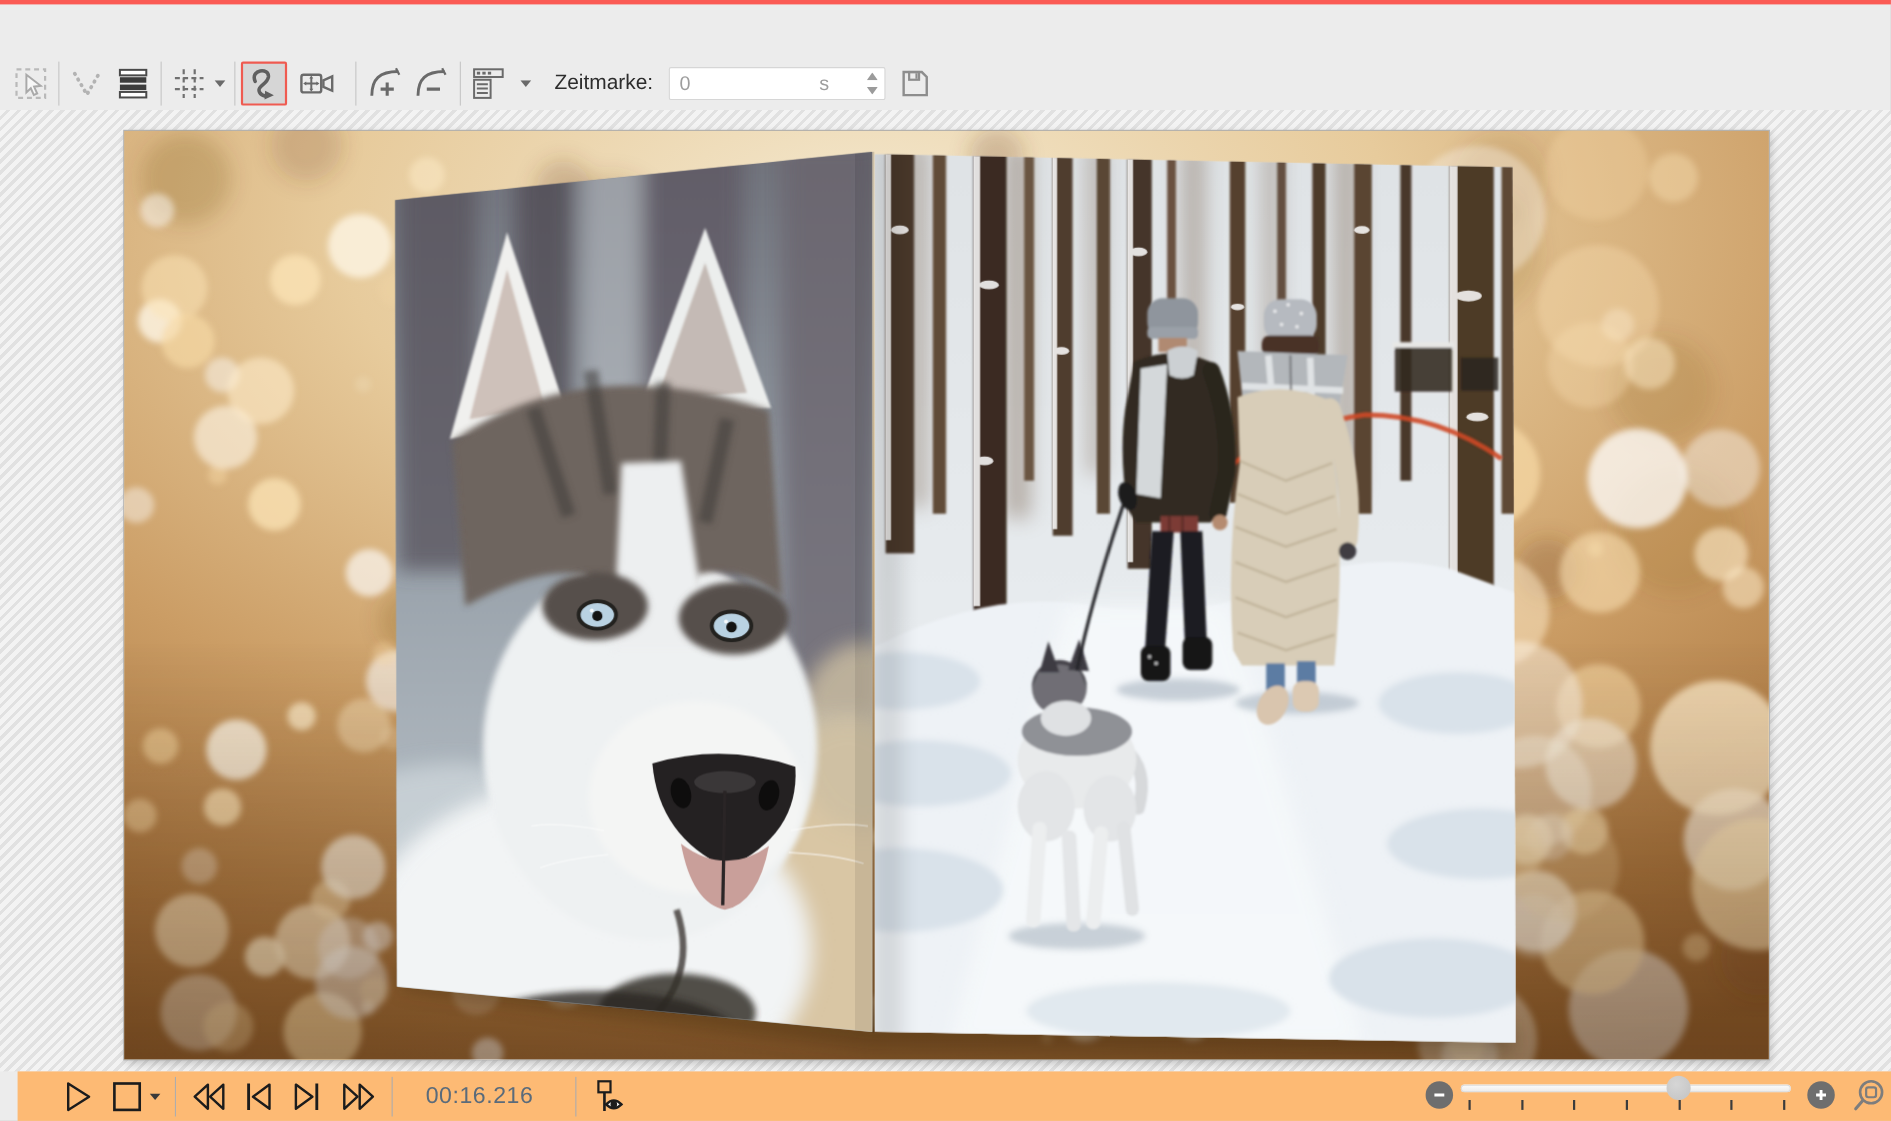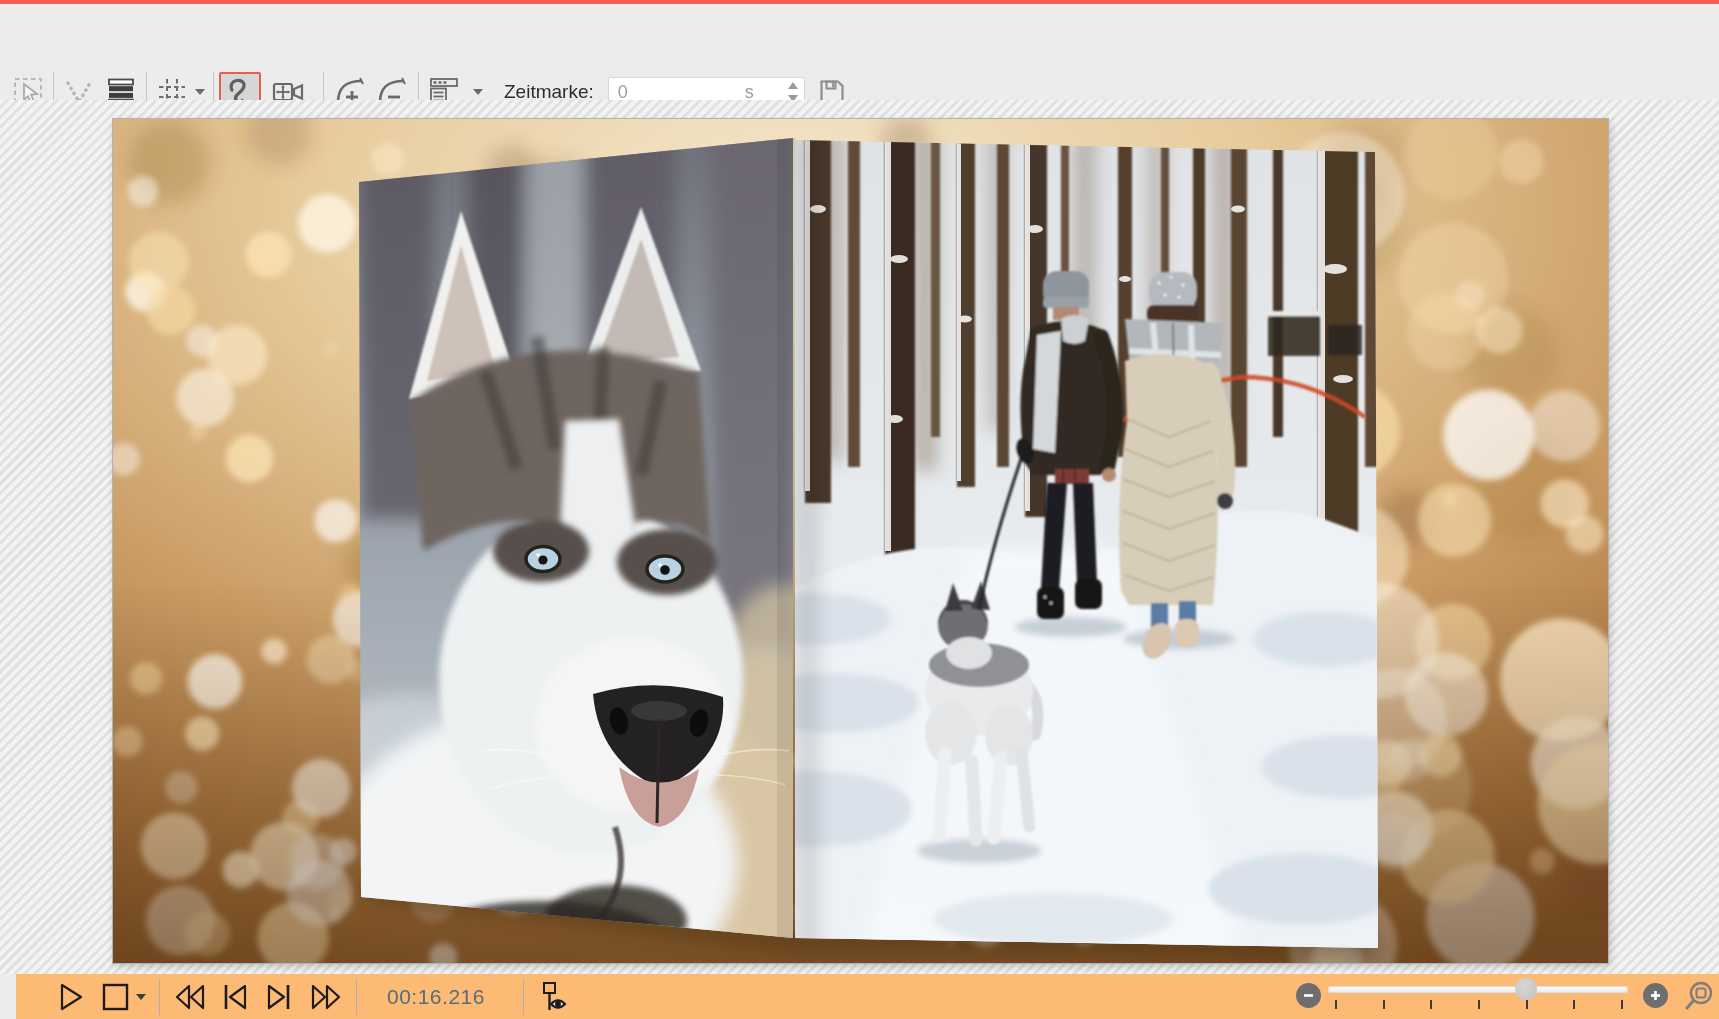--- a/index.html
+++ b/index.html
@@ -6,21 +6,21 @@
   *{box-sizing:border-box;}
   .window{position:relative;width:1719px;height:1019px;background:#ececec;
     font-family:"Liberation Sans","DejaVu Sans",sans-serif;overflow:hidden;}
   .accent{position:absolute;left:0;top:0;width:100%;height:4px;background:#fb5b55;}
   
   .titlebar{position:absolute;left:0;top:4px;width:100%;height:48px;}
   .title{position:absolute;left:26px;top:9px;font-size:18px;font-weight:bold;color:#141414;}
   .winbtn{position:absolute;top:10px;width:34px;height:30px;border:none;background:transparent;
     display:flex;align-items:center;justify-content:center;cursor:pointer;padding:0;}
   
-  .toolbar{position:absolute;left:0;top:68px;width:100%;height:48px;display:flex;align-items:center;}
+  .toolbar{position:absolute;left:0;top:52px;width:100%;height:48px;display:flex;align-items:center;}
   .tbtn{height:40px;min-width:38px;border:2px solid transparent;background:transparent;display:flex;
     align-items:center;justify-content:center;padding:0 2px;cursor:pointer;border-radius:2px;}
   .tbtn.sel{background:#d6d6d6;border-color:#ef5a50;}
   .vdiv{width:1px;height:40px;background:#c6c6c6;margin:0 5px;}
   .caretbtn{width:16px;height:40px;border:none;background:transparent;display:flex;align-items:center;
     justify-content:center;cursor:pointer;padding:0;}
   .zlabel{font-size:19px;color:#2d2d2d;margin-left:18px;}
   .zfield{position:relative;width:197px;height:30px;background:#fff;border:1px solid #d6d6d6;
     border-radius:2px;margin-left:14px;display:flex;align-items:center;}
   .zfield input{border:none;outline:none;width:110px;font-size:18px;color:#9d9d9d;padding:0 0 0 9px;

